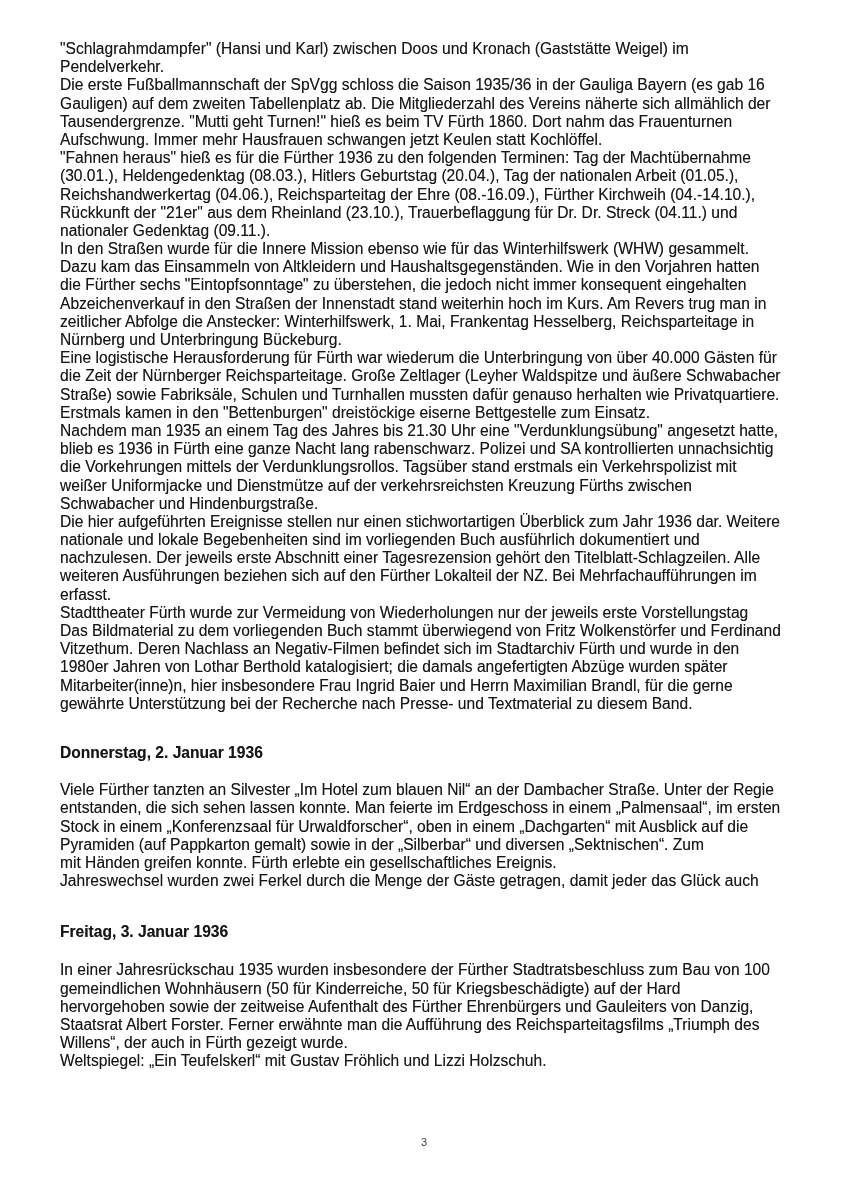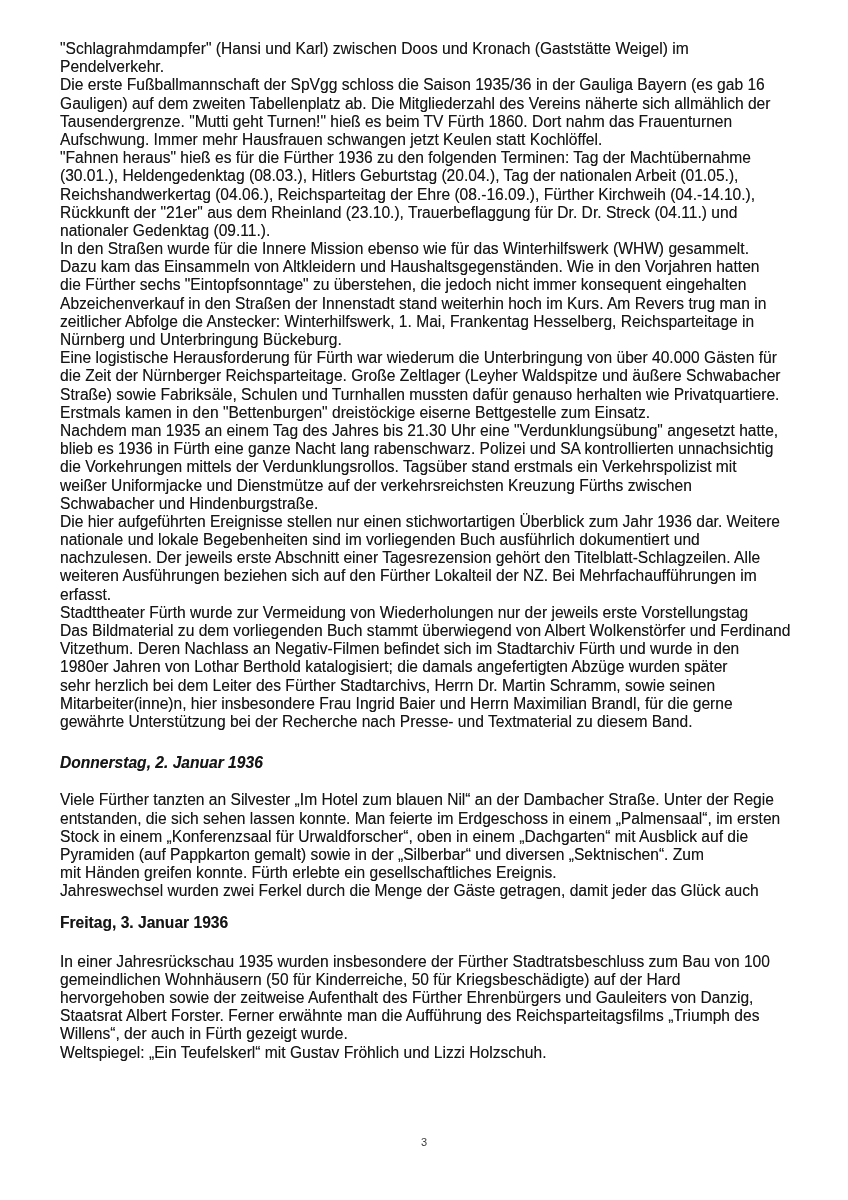--- a/index.html
+++ b/index.html
@@ -30,23 +30,23 @@
   .block-paragraph .line {
     white-space: pre;
     height: 18.2px;
   }
   .block-heading {
     font-weight: 700;
     white-space: pre;
     height: 18.2px;
   }
   
-  .block-8  { margin-top: 23px; margin-bottom: 19px; font-style: italic; }
+  .block-8  { margin-top: 31px; margin-bottom: 19px; }
   
-  .block-10 { margin-top: 14px; margin-bottom: 20px; }
+  .block-10 { margin-top: 33px; margin-bottom: 20px; }
   .page-number {
     position: absolute;
     top: 1136px;
     left: 0;
     width: 100%;
     text-align: center;
     font-size: 11px;
     line-height: 13px;
     color: #3c3c3c;
   }
@@ -96,24 +96,23 @@
       </div>
       <div class="block block-paragraph block-6">
         <div class="line">Die hier aufgeführten Ereignisse stellen nur einen stichwortartigen Überblick zum Jahr 1936 dar. Weitere</div>
         <div class="line">nationale und lokale Begebenheiten sind im vorliegenden Buch ausführlich dokumentiert und</div>
         <div class="line">nachzulesen. Der jeweils erste Abschnitt einer Tagesrezension gehört den Titelblatt-Schlagzeilen. Alle</div>
         <div class="line">weiteren Ausführungen beziehen sich auf den Fürther Lokalteil der NZ. Bei Mehrfachaufführungen im</div>
         <div class="line">erfasst.</div>
         <div class="line">Stadttheater Fürth wurde zur Vermeidung von Wiederholungen nur der jeweils erste Vorstellungstag</div>
       </div>
       <div class="block block-paragraph block-7">
-        <div class="line">Das Bildmaterial zu dem vorliegenden Buch stammt überwiegend von Albert Wolkenstörfer und Ferdinand</div>
+        <div class="line">Das Bildmaterial zu dem vorliegenden Buch stammt überwiegend von Fritz Wolkenstörfer und Ferdinand</div>
         <div class="line">Vitzethum. Deren Nachlass an Negativ-Filmen befindet sich im Stadtarchiv Fürth und wurde in den</div>
         <div class="line">1980er Jahren von Lothar Berthold katalogisiert; die damals angefertigten Abzüge wurden später</div>
-        <div class="line">sehr herzlich bei dem Leiter des Fürther Stadtarchivs, Herrn Dr. Martin Schramm, sowie seinen</div>
         <div class="line">Mitarbeiter(inne)n, hier insbesondere Frau Ingrid Baier und Herrn Maximilian Brandl, für die gerne</div>
         <div class="line">gewährte Unterstützung bei der Recherche nach Presse- und Textmaterial zu diesem Band.</div>
       </div>
       <div class="block block-heading block-8">Donnerstag, 2. Januar 1936</div>
       <div class="block block-paragraph block-9">
         <div class="line">Viele Fürther tanzten an Silvester „Im Hotel zum blauen Nil“ an der Dambacher Straße. Unter der Regie</div>
         <div class="line">entstanden, die sich sehen lassen konnte. Man feierte im Erdgeschoss in einem „Palmensaal“, im ersten</div>
         <div class="line">Stock in einem „Konferenzsaal für Urwaldforscher“, oben in einem „Dachgarten“ mit Ausblick auf die</div>
         <div class="line">Pyramiden (auf Pappkarton gemalt) sowie in der „Silberbar“ und diversen „Sektnischen“. Zum</div>
         <div class="line">mit Händen greifen konnte. Fürth erlebte ein gesellschaftliches Ereignis.</div>

